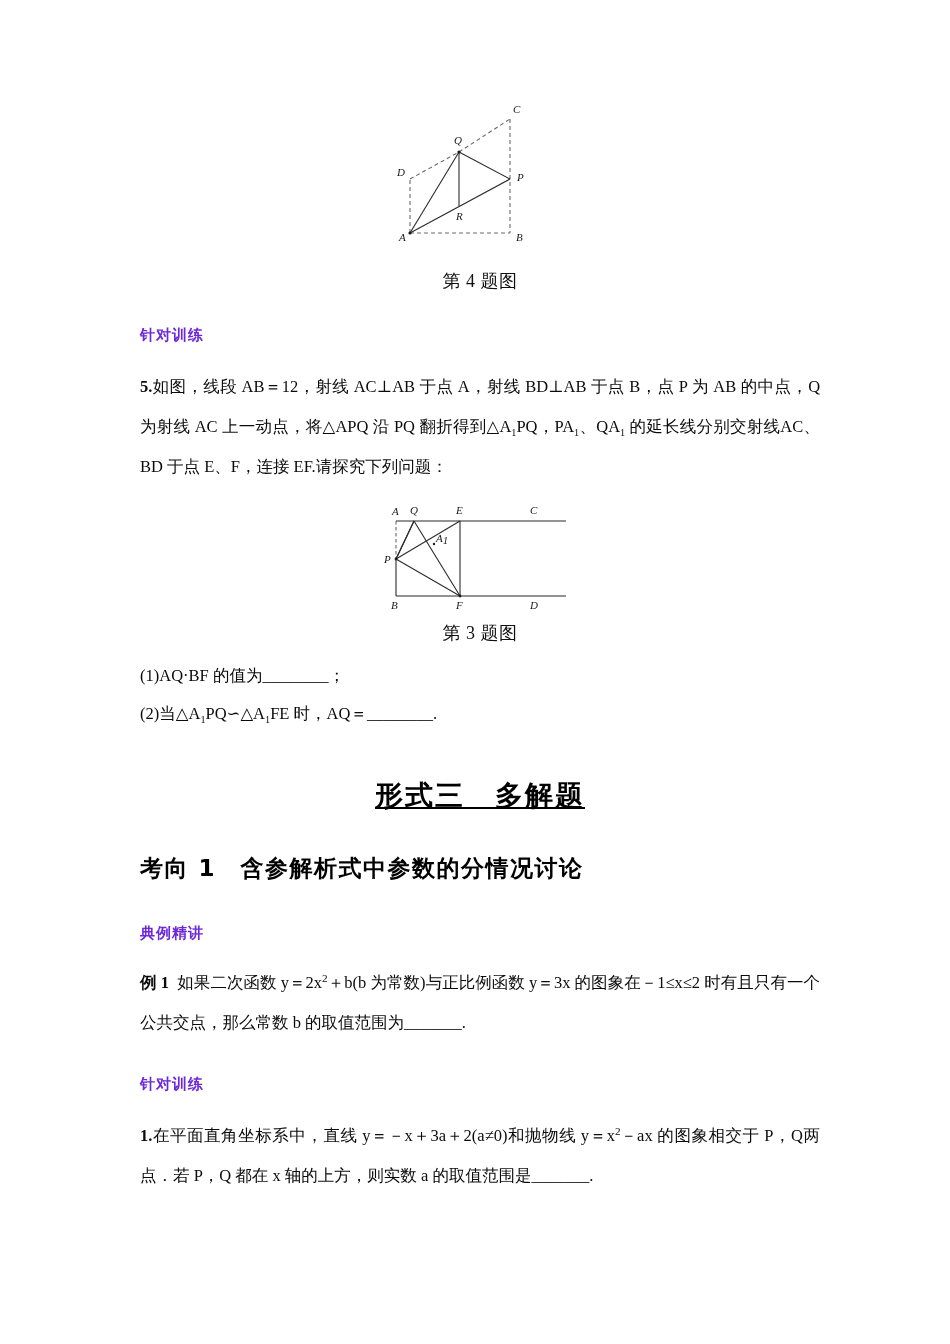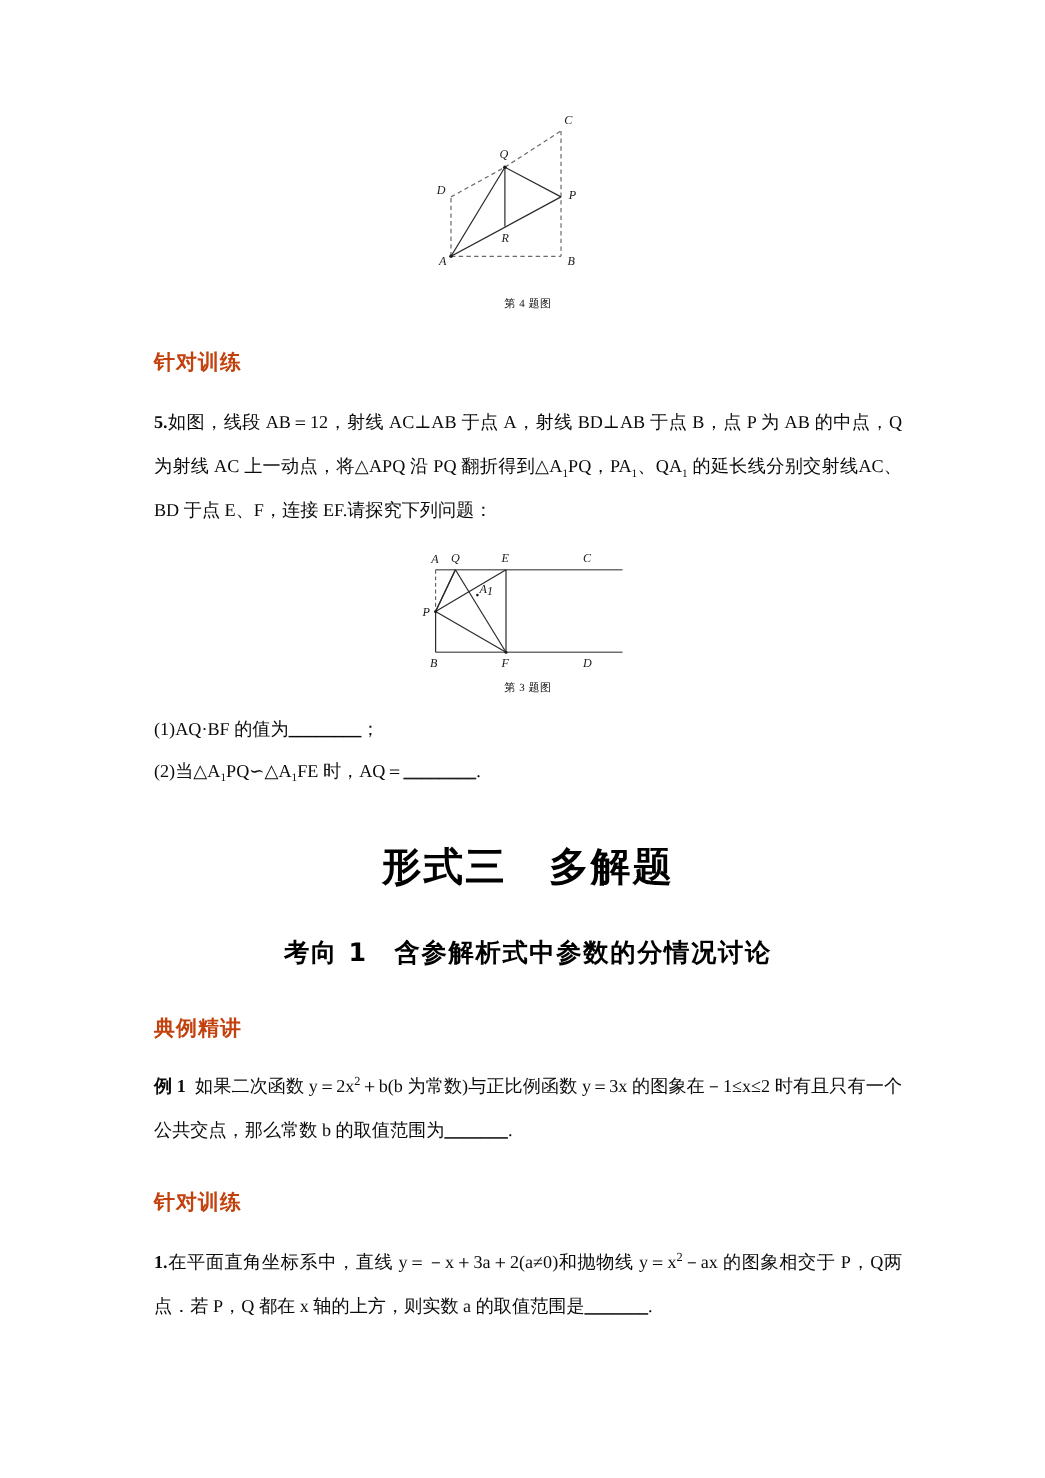--- a/index.html
+++ b/index.html
@@ -33,42 +33,42 @@
   
   .figure-block {
     width: 680px;
     display: flex;
     flex-direction: column;
     align-items: center;
   }
   .fig-caption {
     text-align: center;
     font-family: "Liberation Serif", "DejaVu Serif", serif;
-    font-size: 10px;
+    font-size: 18px;
     letter-spacing: .5px;
     color: #111;
   }
 
   
   .h-bold-cn {
     font-family: "DejaVu Sans", "Liberation Sans", sans-serif;
     font-weight: bold;
-    font-size: 19px;
+    font-size: 15px;
     letter-spacing: 1px;
-    color: #c2410c;
+    color: #6d28d9;
   }
   .h-section {
     text-align: center;
     font-family: "DejaVu Sans", "Liberation Sans", sans-serif;
     font-weight: bold;
-    font-size: 36px;
+    font-size: 28px;
     letter-spacing: 2px;
+    text-decoration: underline;
   }
   .h-subsection {
-    text-align: center;
     font-family: "DejaVu Sans", "Liberation Sans", sans-serif;
     font-weight: bold;
     font-size: 23px;
     letter-spacing: 1.5px;
   }
 
   
   .para {
     font-family: "Liberation Serif", "DejaVu Serif", serif;
     font-size: 16.5px;
@@ -76,21 +76,21 @@
     text-align: justify;
     color: #0b0b0b;
   }
   .para .it { }
   .para .bold-cn {
     font-family: "DejaVu Sans", "Liberation Sans", sans-serif;
     font-weight: bold;
   }
   .para sup { font-size: .68em; vertical-align: super; line-height: 0; }
   .para sub { font-size: .62em; vertical-align: sub; line-height: 0; }
-  .blank { letter-spacing: 0px; text-decoration: underline; }
+  .blank { letter-spacing: 0px; }
   .num-lead { font-weight: bold; }
 
   .tight { line-height: 38px; }
 
   
   svg text {
     font-family: "Liberation Serif", "DejaVu Serif", serif;
     font-style: italic;
     font-size: 11px;
     fill: #1a1a1a;

